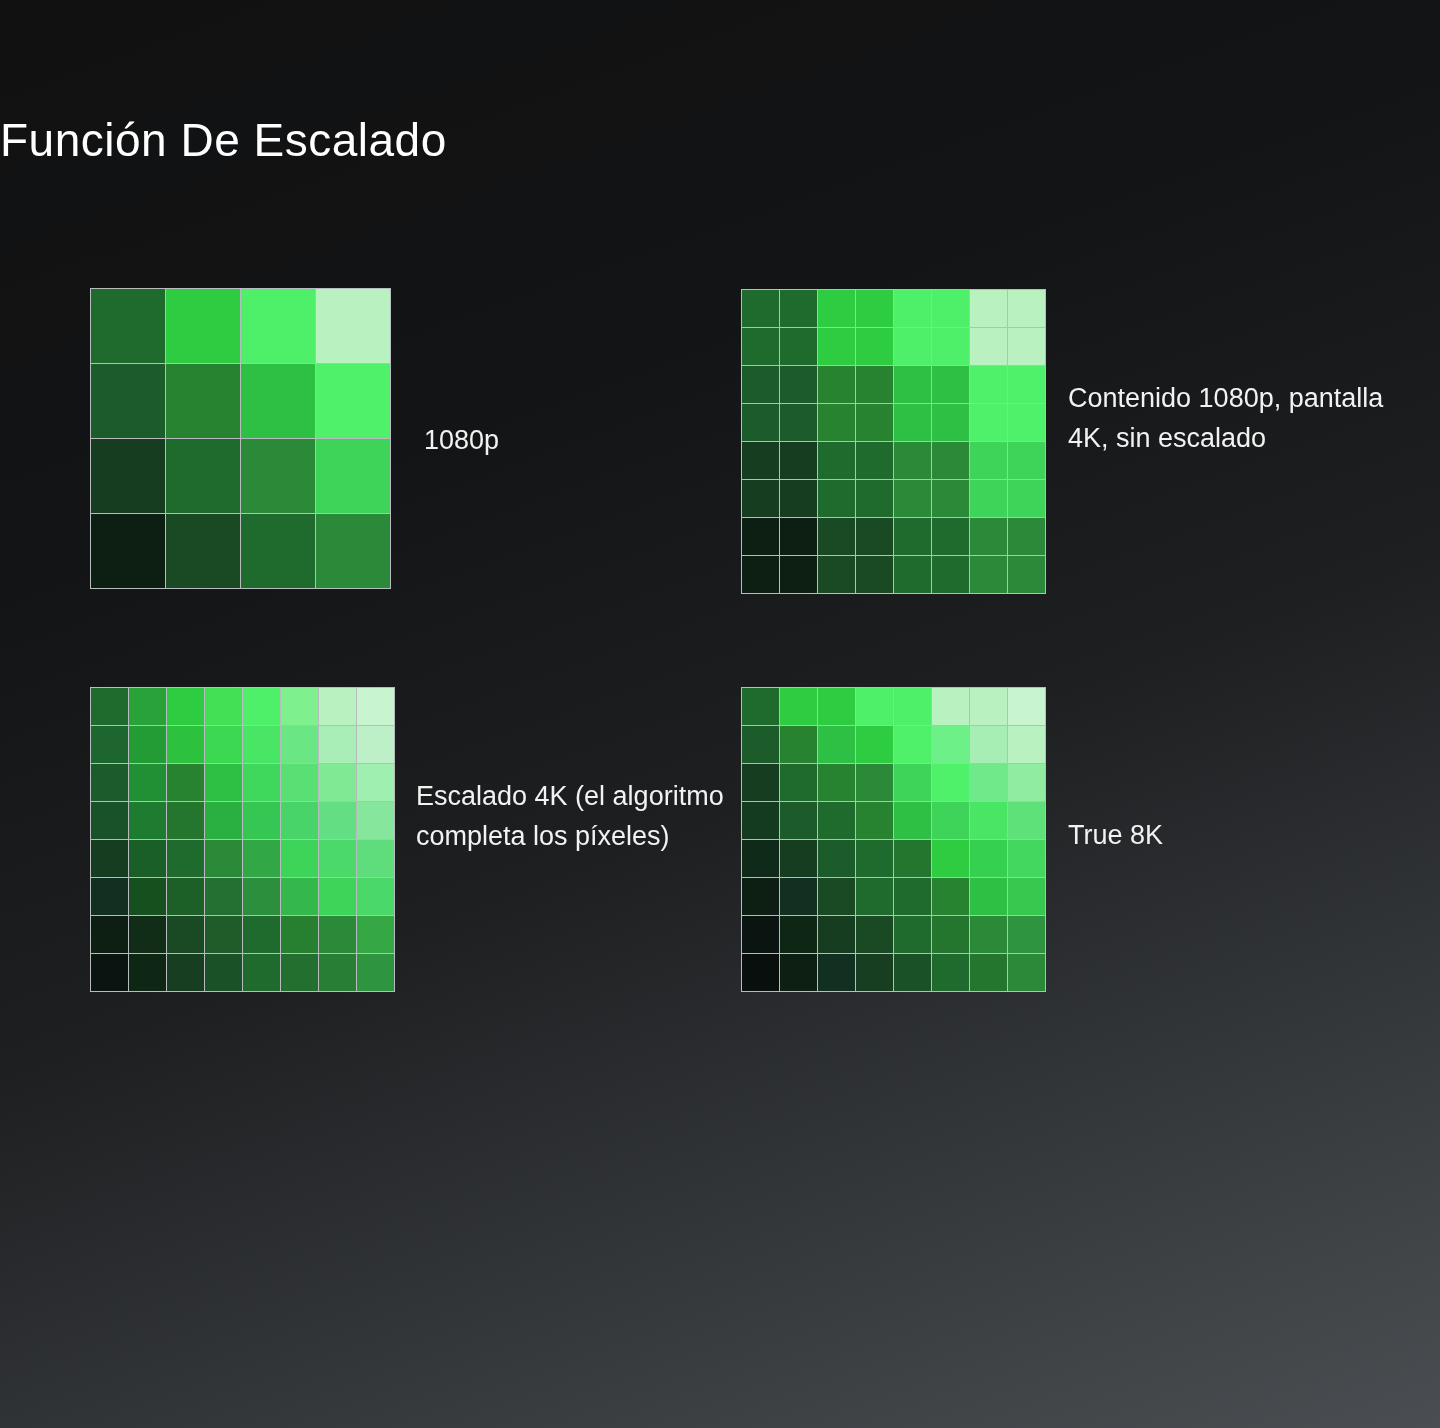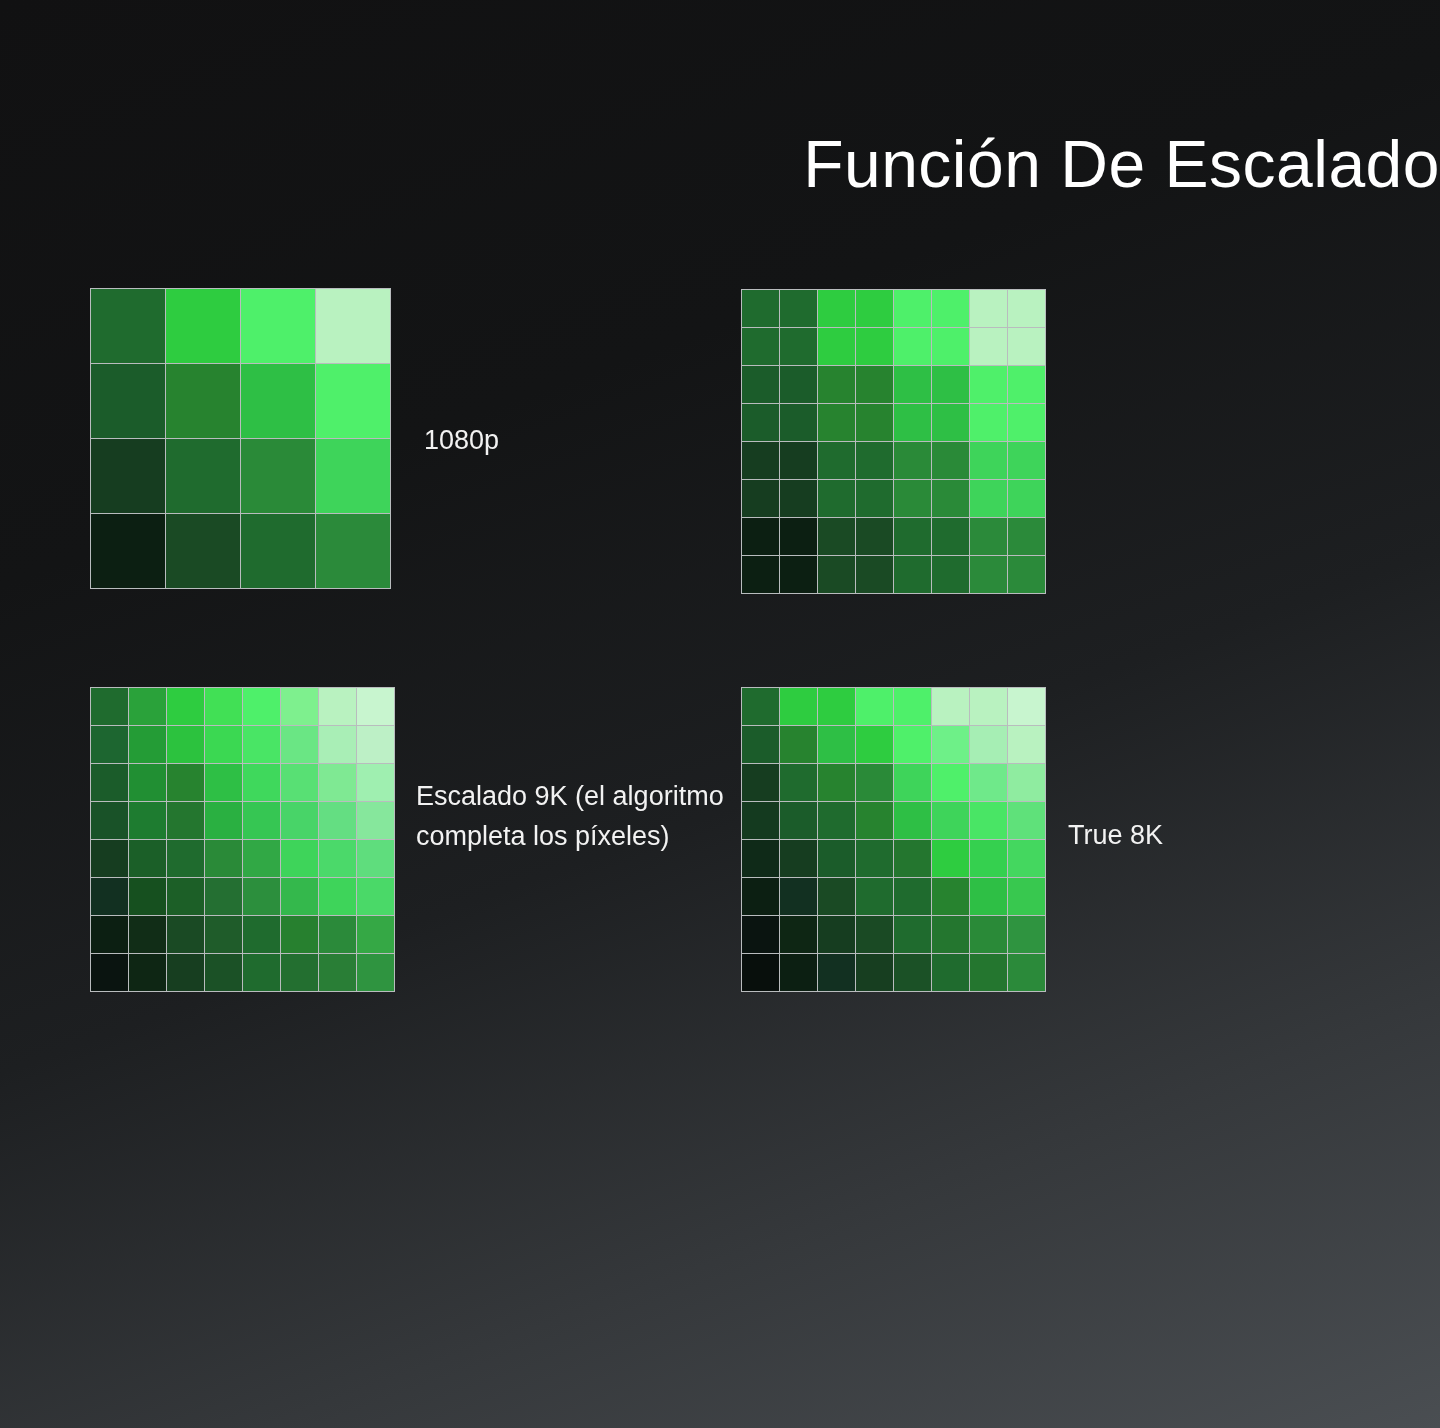--- a/index.html
+++ b/index.html
@@ -20,22 +20,22 @@
     position: relative;
     width: 1440px;
     height: 1428px;
   }
 
   .title {
     position: absolute;
     top: 82px;
     left: 0;
     width: 1440px;
-    text-align: right;
-    font-size: 66px;
+    text-align: left;
+    font-size: 46px;
     font-weight: 400;
     letter-spacing: 0.5px;
     color: #ffffff;
   }
 
   .panel {
     position: absolute;
   }
 
   .grid {
@@ -311,17 +311,18 @@
         <div class="cell" style="background: rgb(18, 48, 33);"></div>
         <div class="cell" style="background: rgb(23, 62, 32);"></div>
         <div class="cell" style="background: rgb(27, 81, 38);"></div>
         <div class="cell" style="background: rgb(31, 107, 46);"></div>
         <div class="cell" style="background: rgb(36, 118, 47);"></div>
         <div class="cell" style="background: rgb(43, 138, 58);"></div>
       </div>
   </div>
 
   <div class="caption" id="caption-1080p">1080p</div>
-  <div class="caption" id="caption-upscaled">Escalado 9K (el algoritmo completa los píxeles)</div>
+  <div class="caption" id="caption-no-upscale">Contenido 1080p, pantalla 4K, sin escalado</div>
+  <div class="caption" id="caption-upscaled">Escalado 4K (el algoritmo completa los píxeles)</div>
   <div class="caption" id="caption-true4k">True 8K</div>
 
 
 </div>
 
 </body></html>

